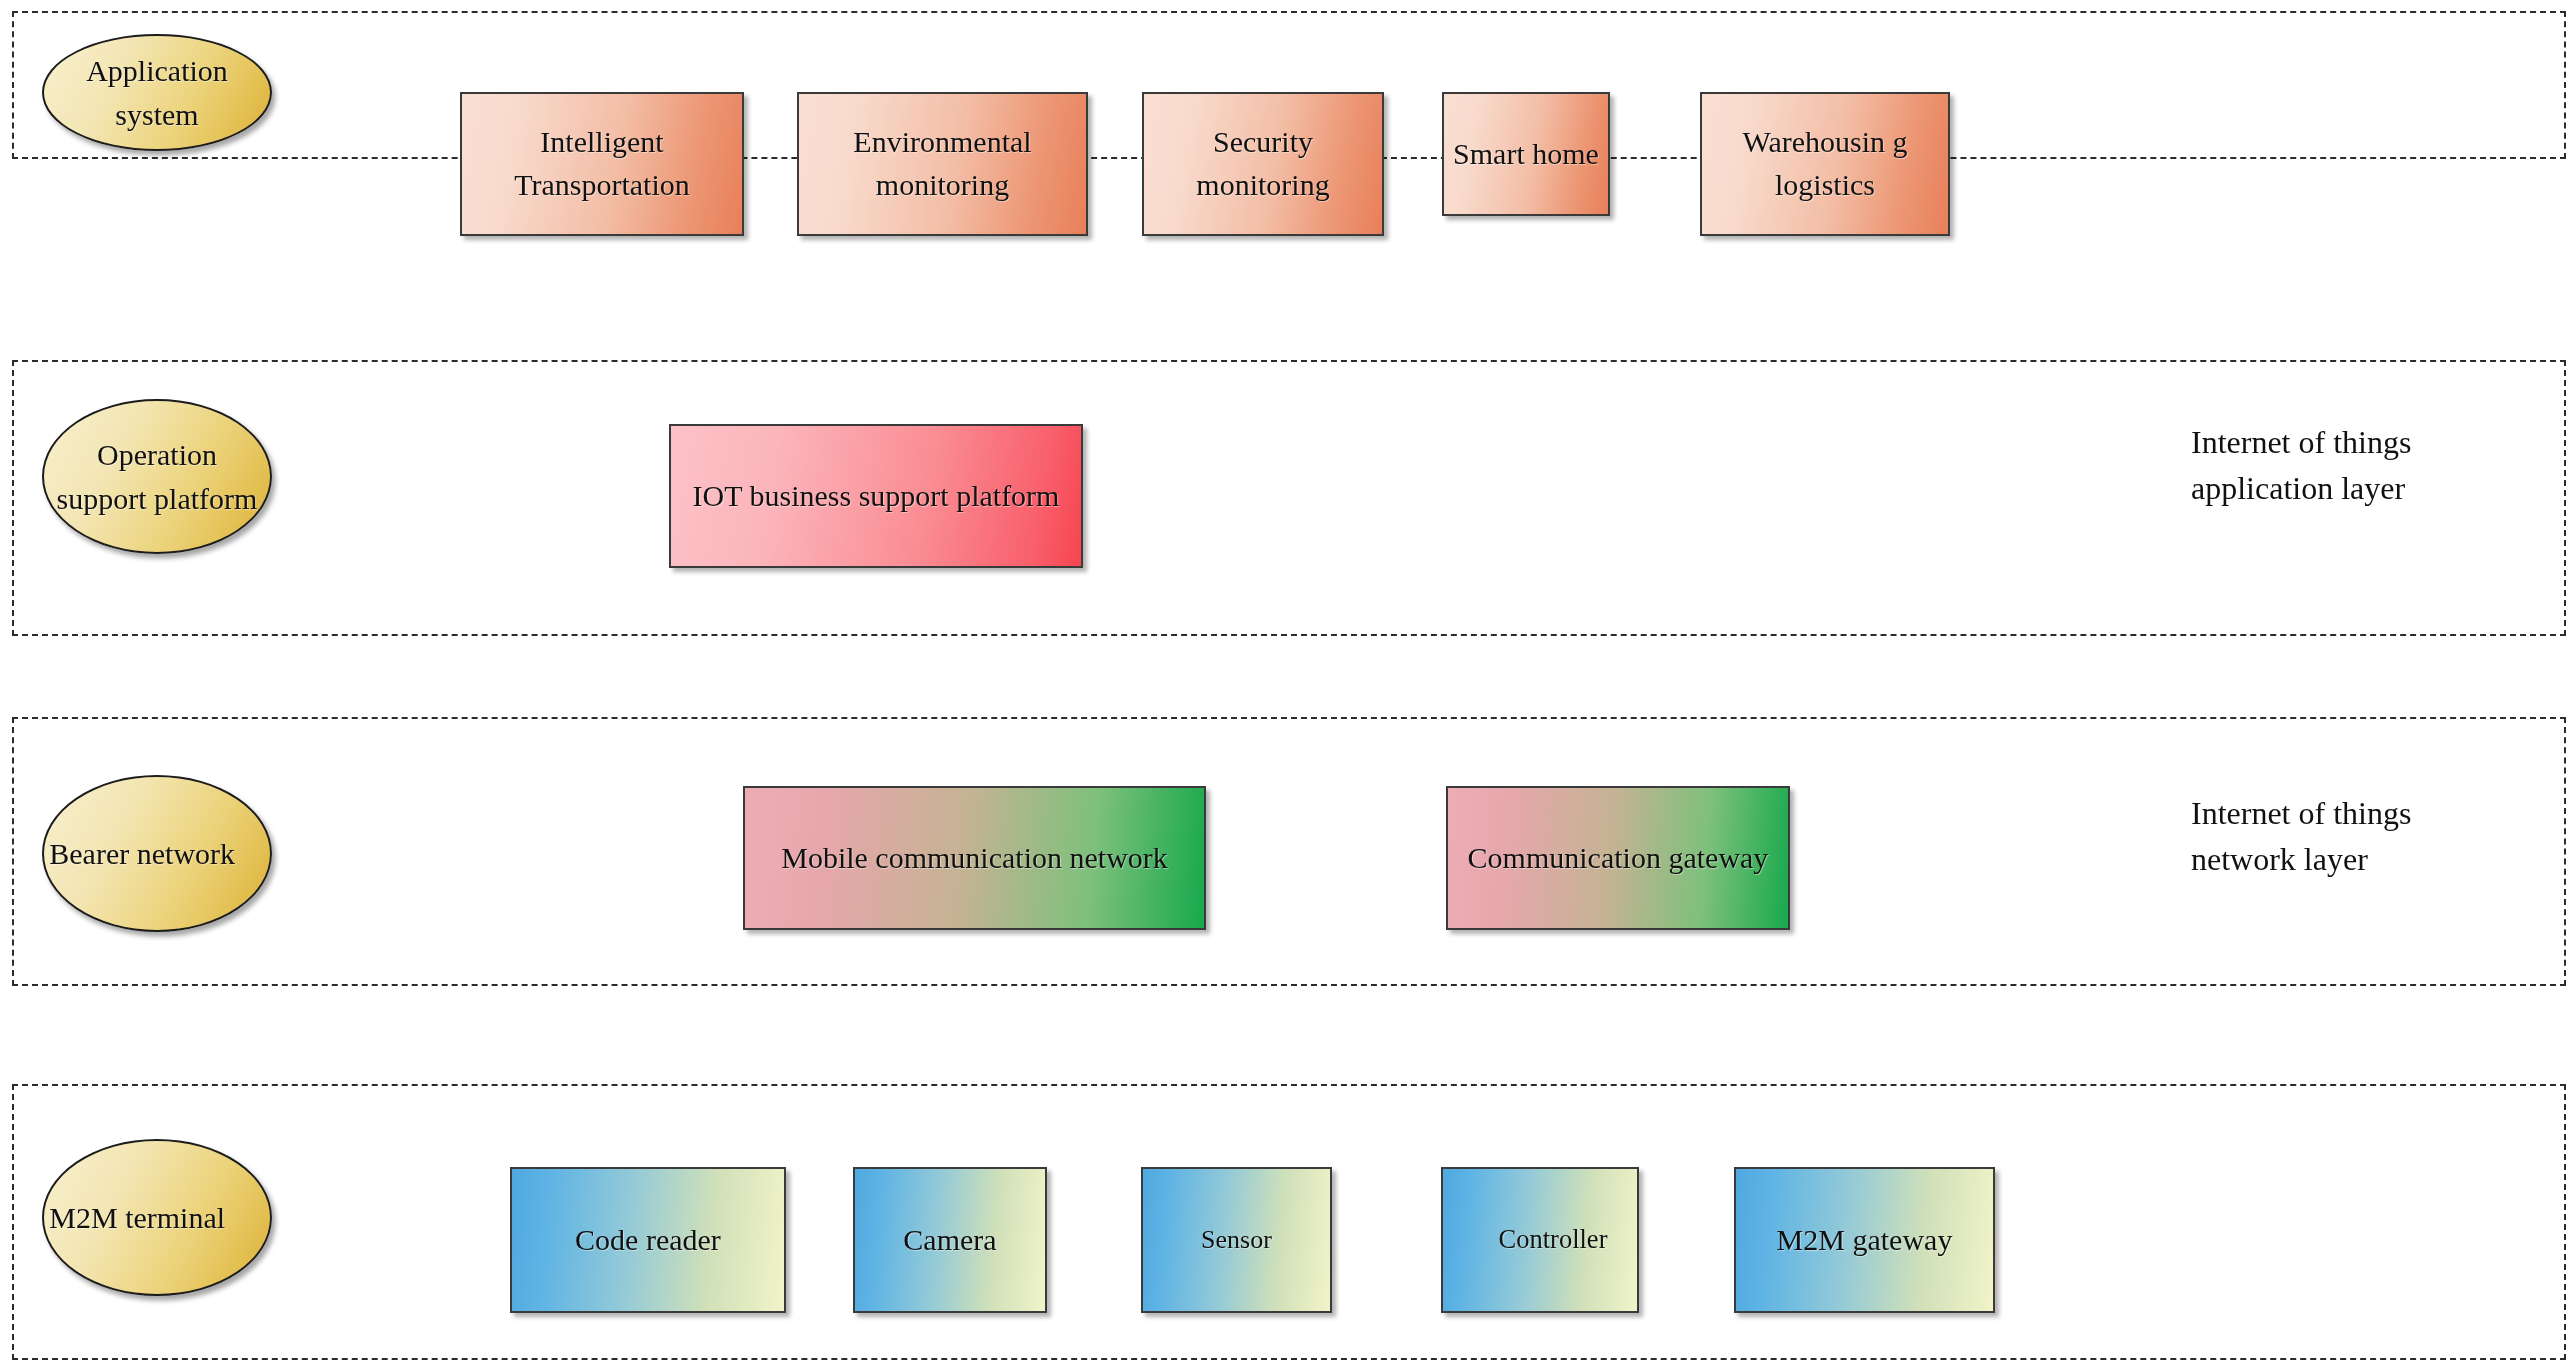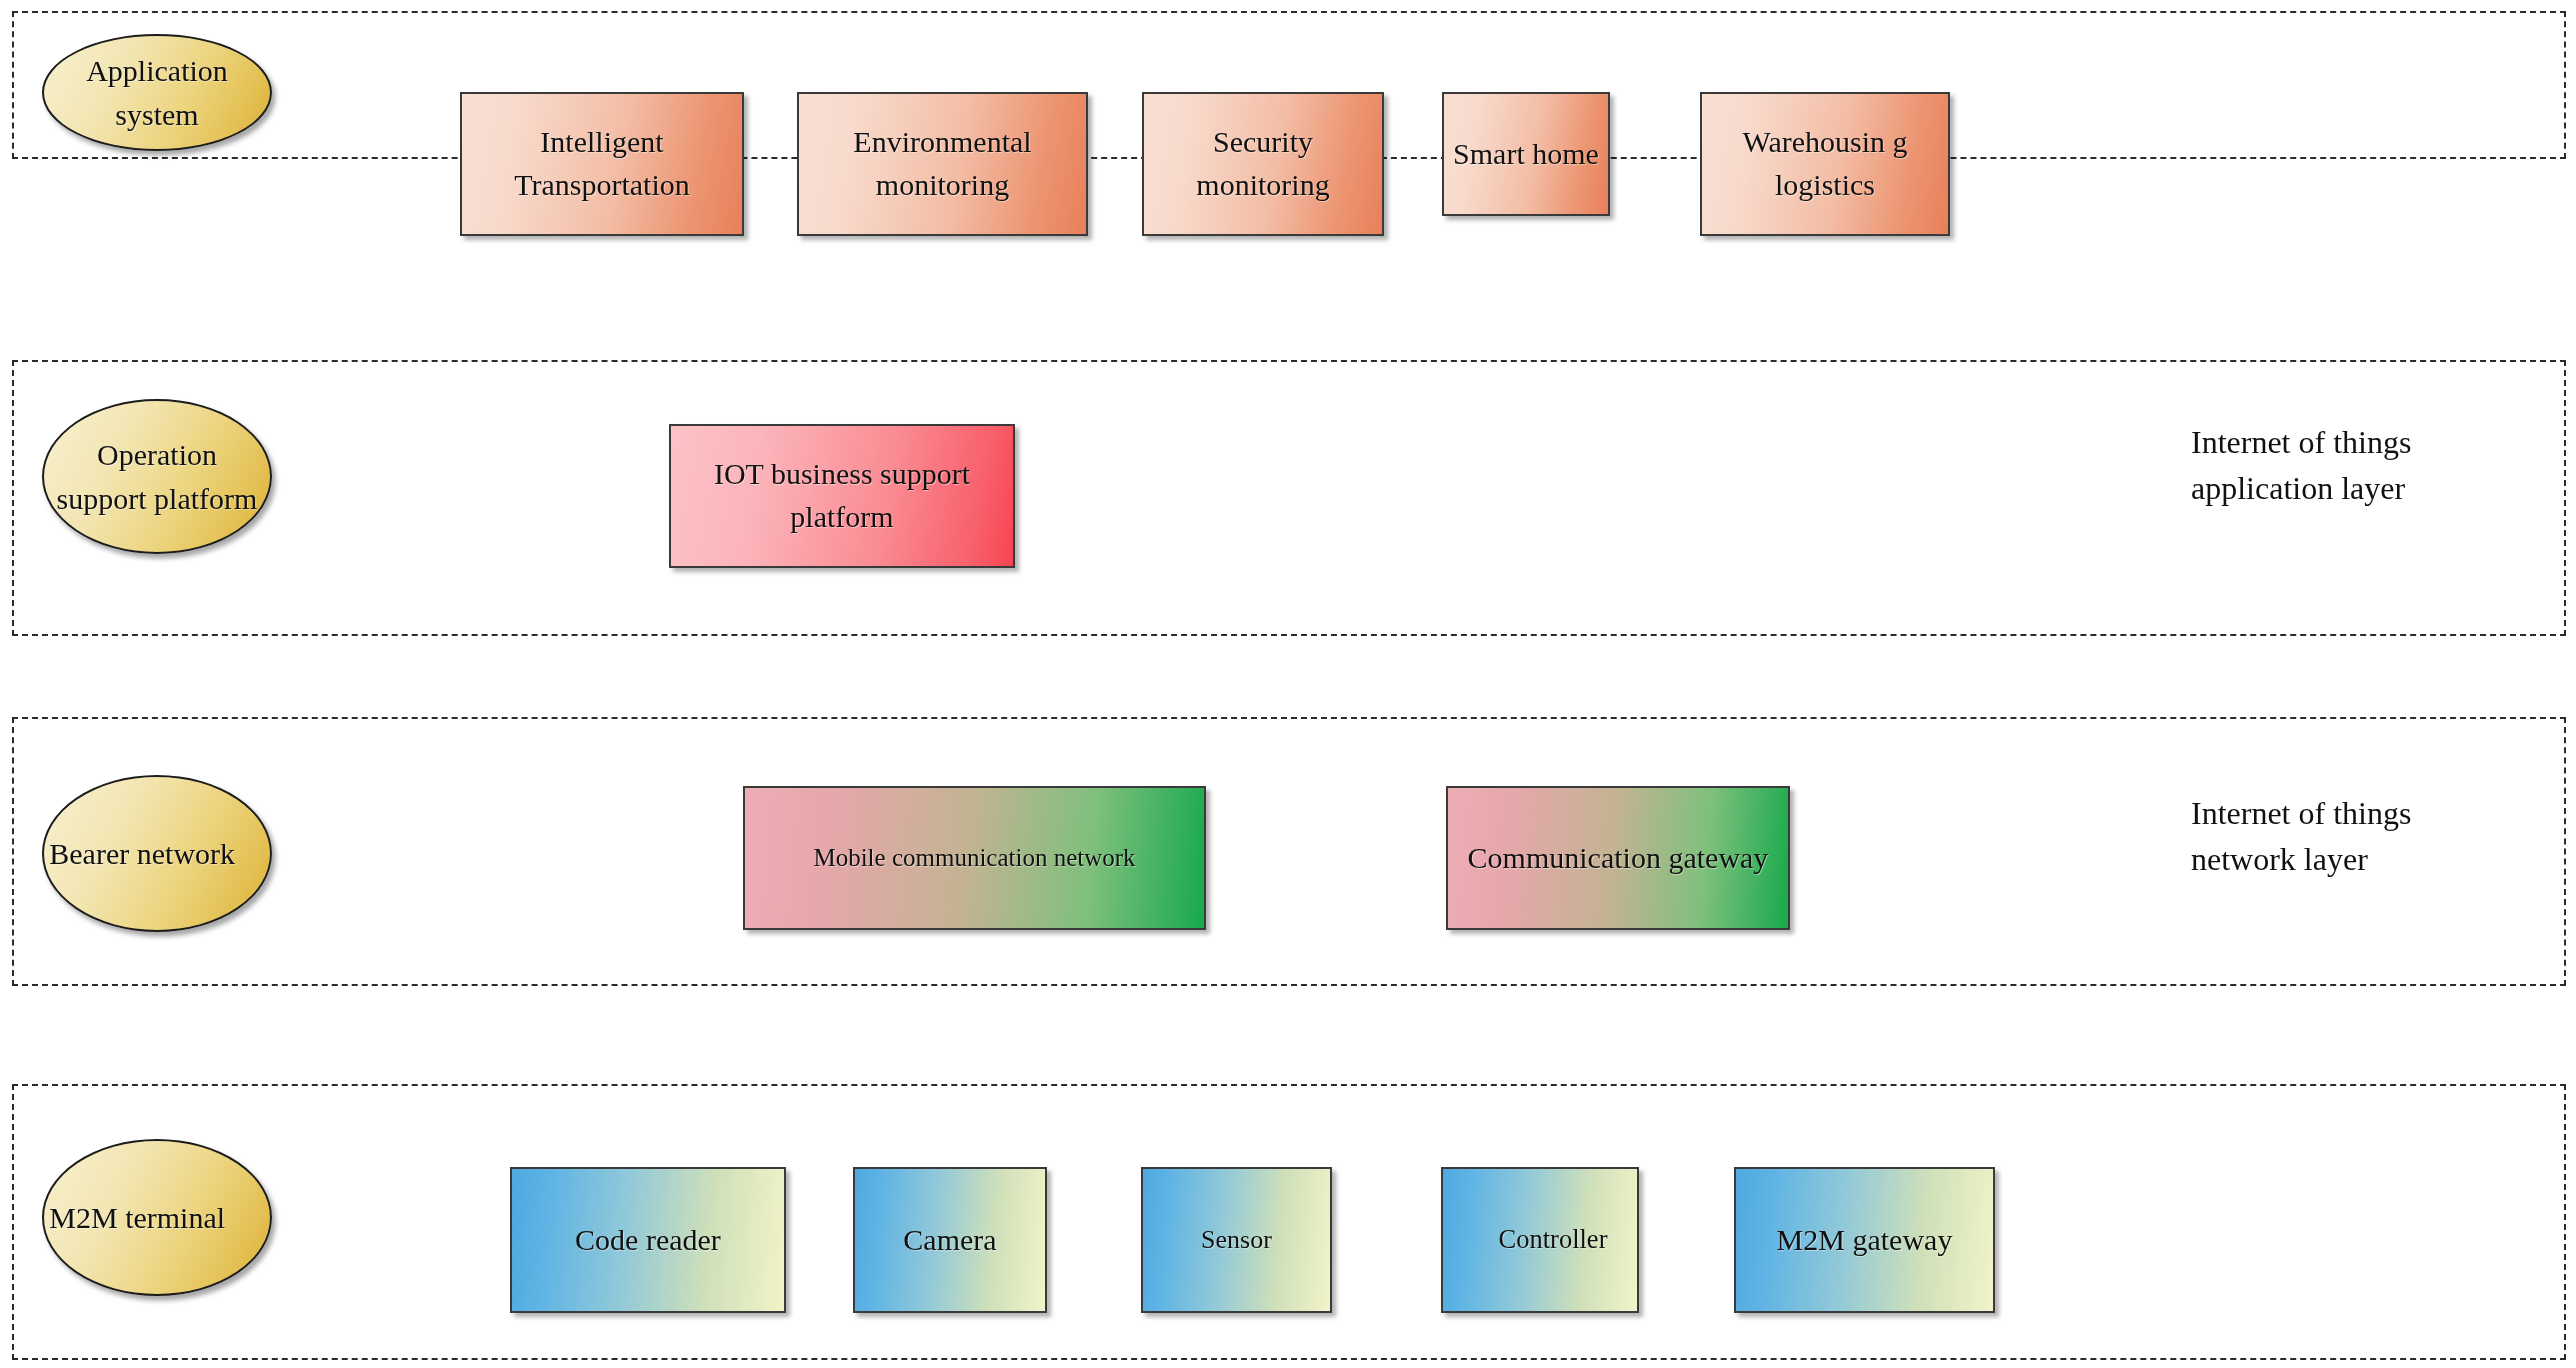--- a/index.html
+++ b/index.html
@@ -119,36 +119,36 @@
   </div>
 
   <div class="layer" style="left:11.5px; top:360px; width:2554px; height:276px;"></div>
 
   <div class="ellipse" style="left:42px; top:399px; width:230px; height:155px; font-size:30px;">
     <span class="node-label">Operation
 support
 platform</span>
   </div>
 
-  <div class="box red" style="left:669px; top:424px; width:346px; height:144px; font-size:30px;">
+  <div class="box red" style="left:669px; top:424px; width:414px; height:144px; font-size:30px;">
     <span class="node-label">IOT business
 support platform</span>
   </div>
 
   <div class="layer-caption" style="left:2191px; top:419px; width:353px; font-size:32px;">Internet of things
 application layer</div>
 
   <div class="layer" style="left:11.5px; top:717px; width:2554px; height:269px;"></div>
 
   <div class="ellipse" style="left:42px; top:775px; width:230px; height:157px; font-size:30px;">
     <span class="node-label">Bearer
 network</span>
   </div>
 
-  <div class="box green" style="left:743px; top:786px; width:463px; height:144px; font-size:25px;">
+  <div class="box green" style="left:743px; top:786px; width:463px; height:144px; font-size:30px;">
     <span class="node-label">Mobile communication
 network</span>
   </div>
 
   <div class="box green" style="left:1446px; top:786px; width:344px; height:144px; font-size:30px;">
     <span class="node-label">Communication
 gateway</span>
   </div>
 
   <div class="layer-caption" style="left:2191px; top:790px; width:353px; font-size:32px;">Internet of things

